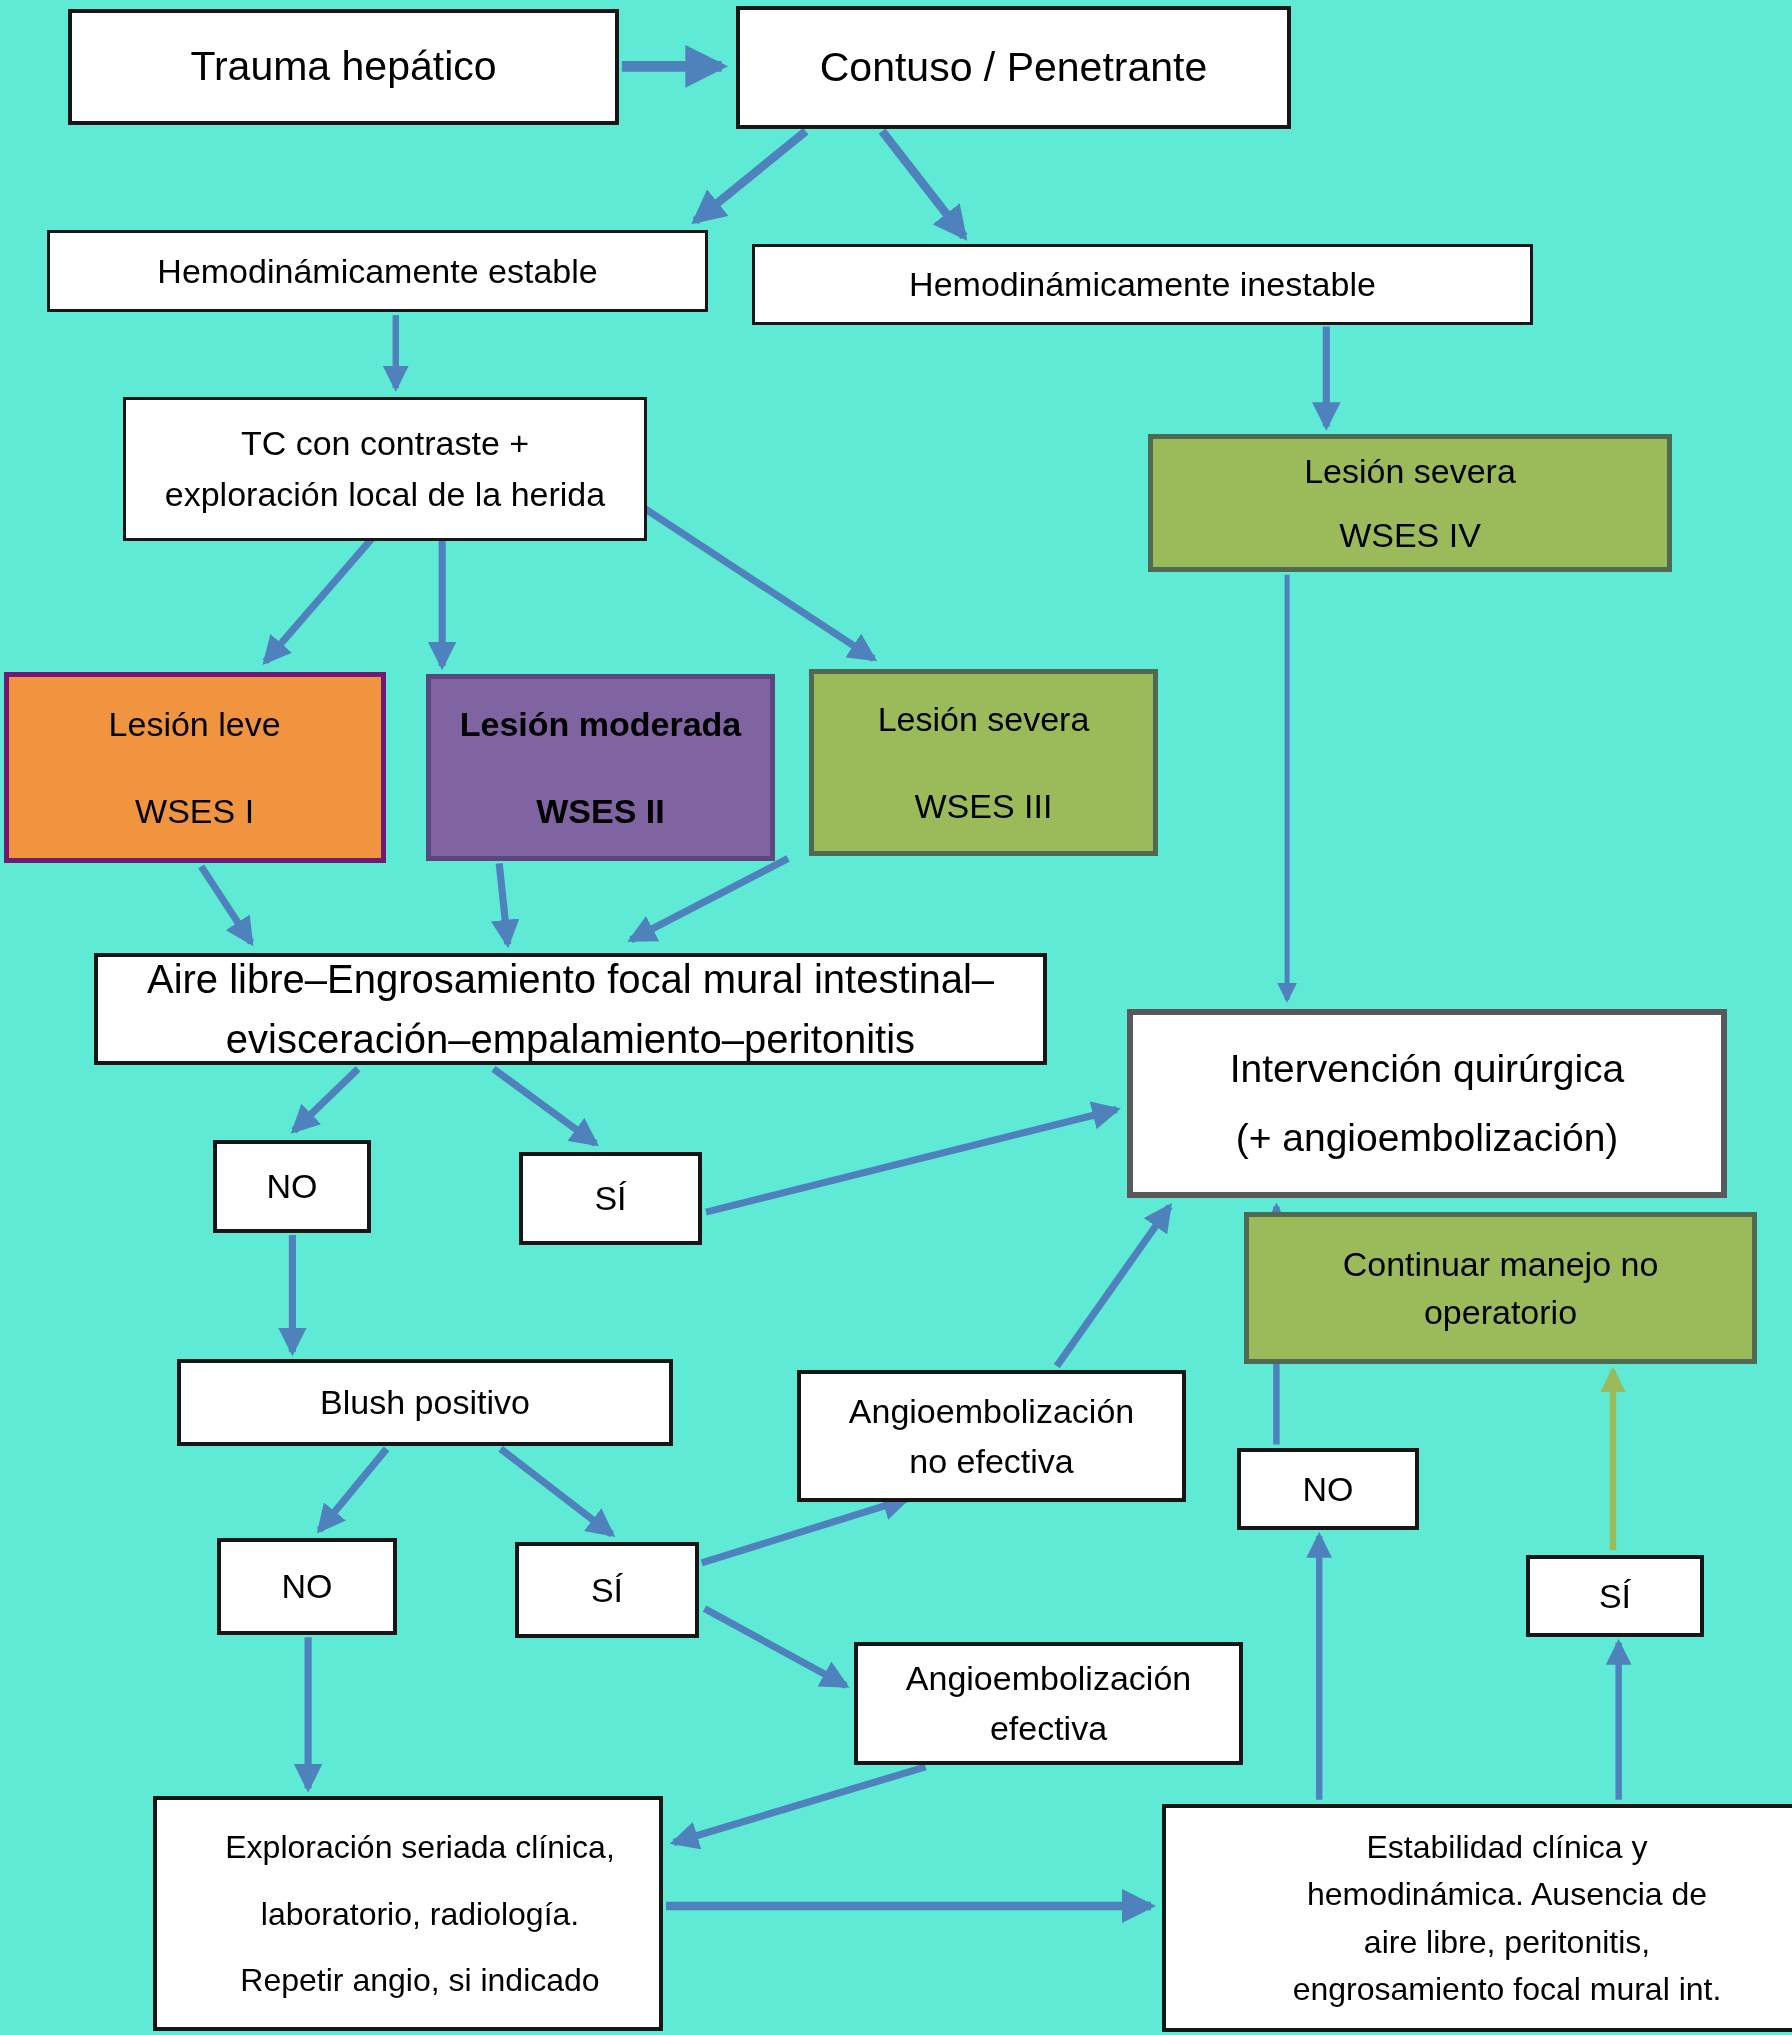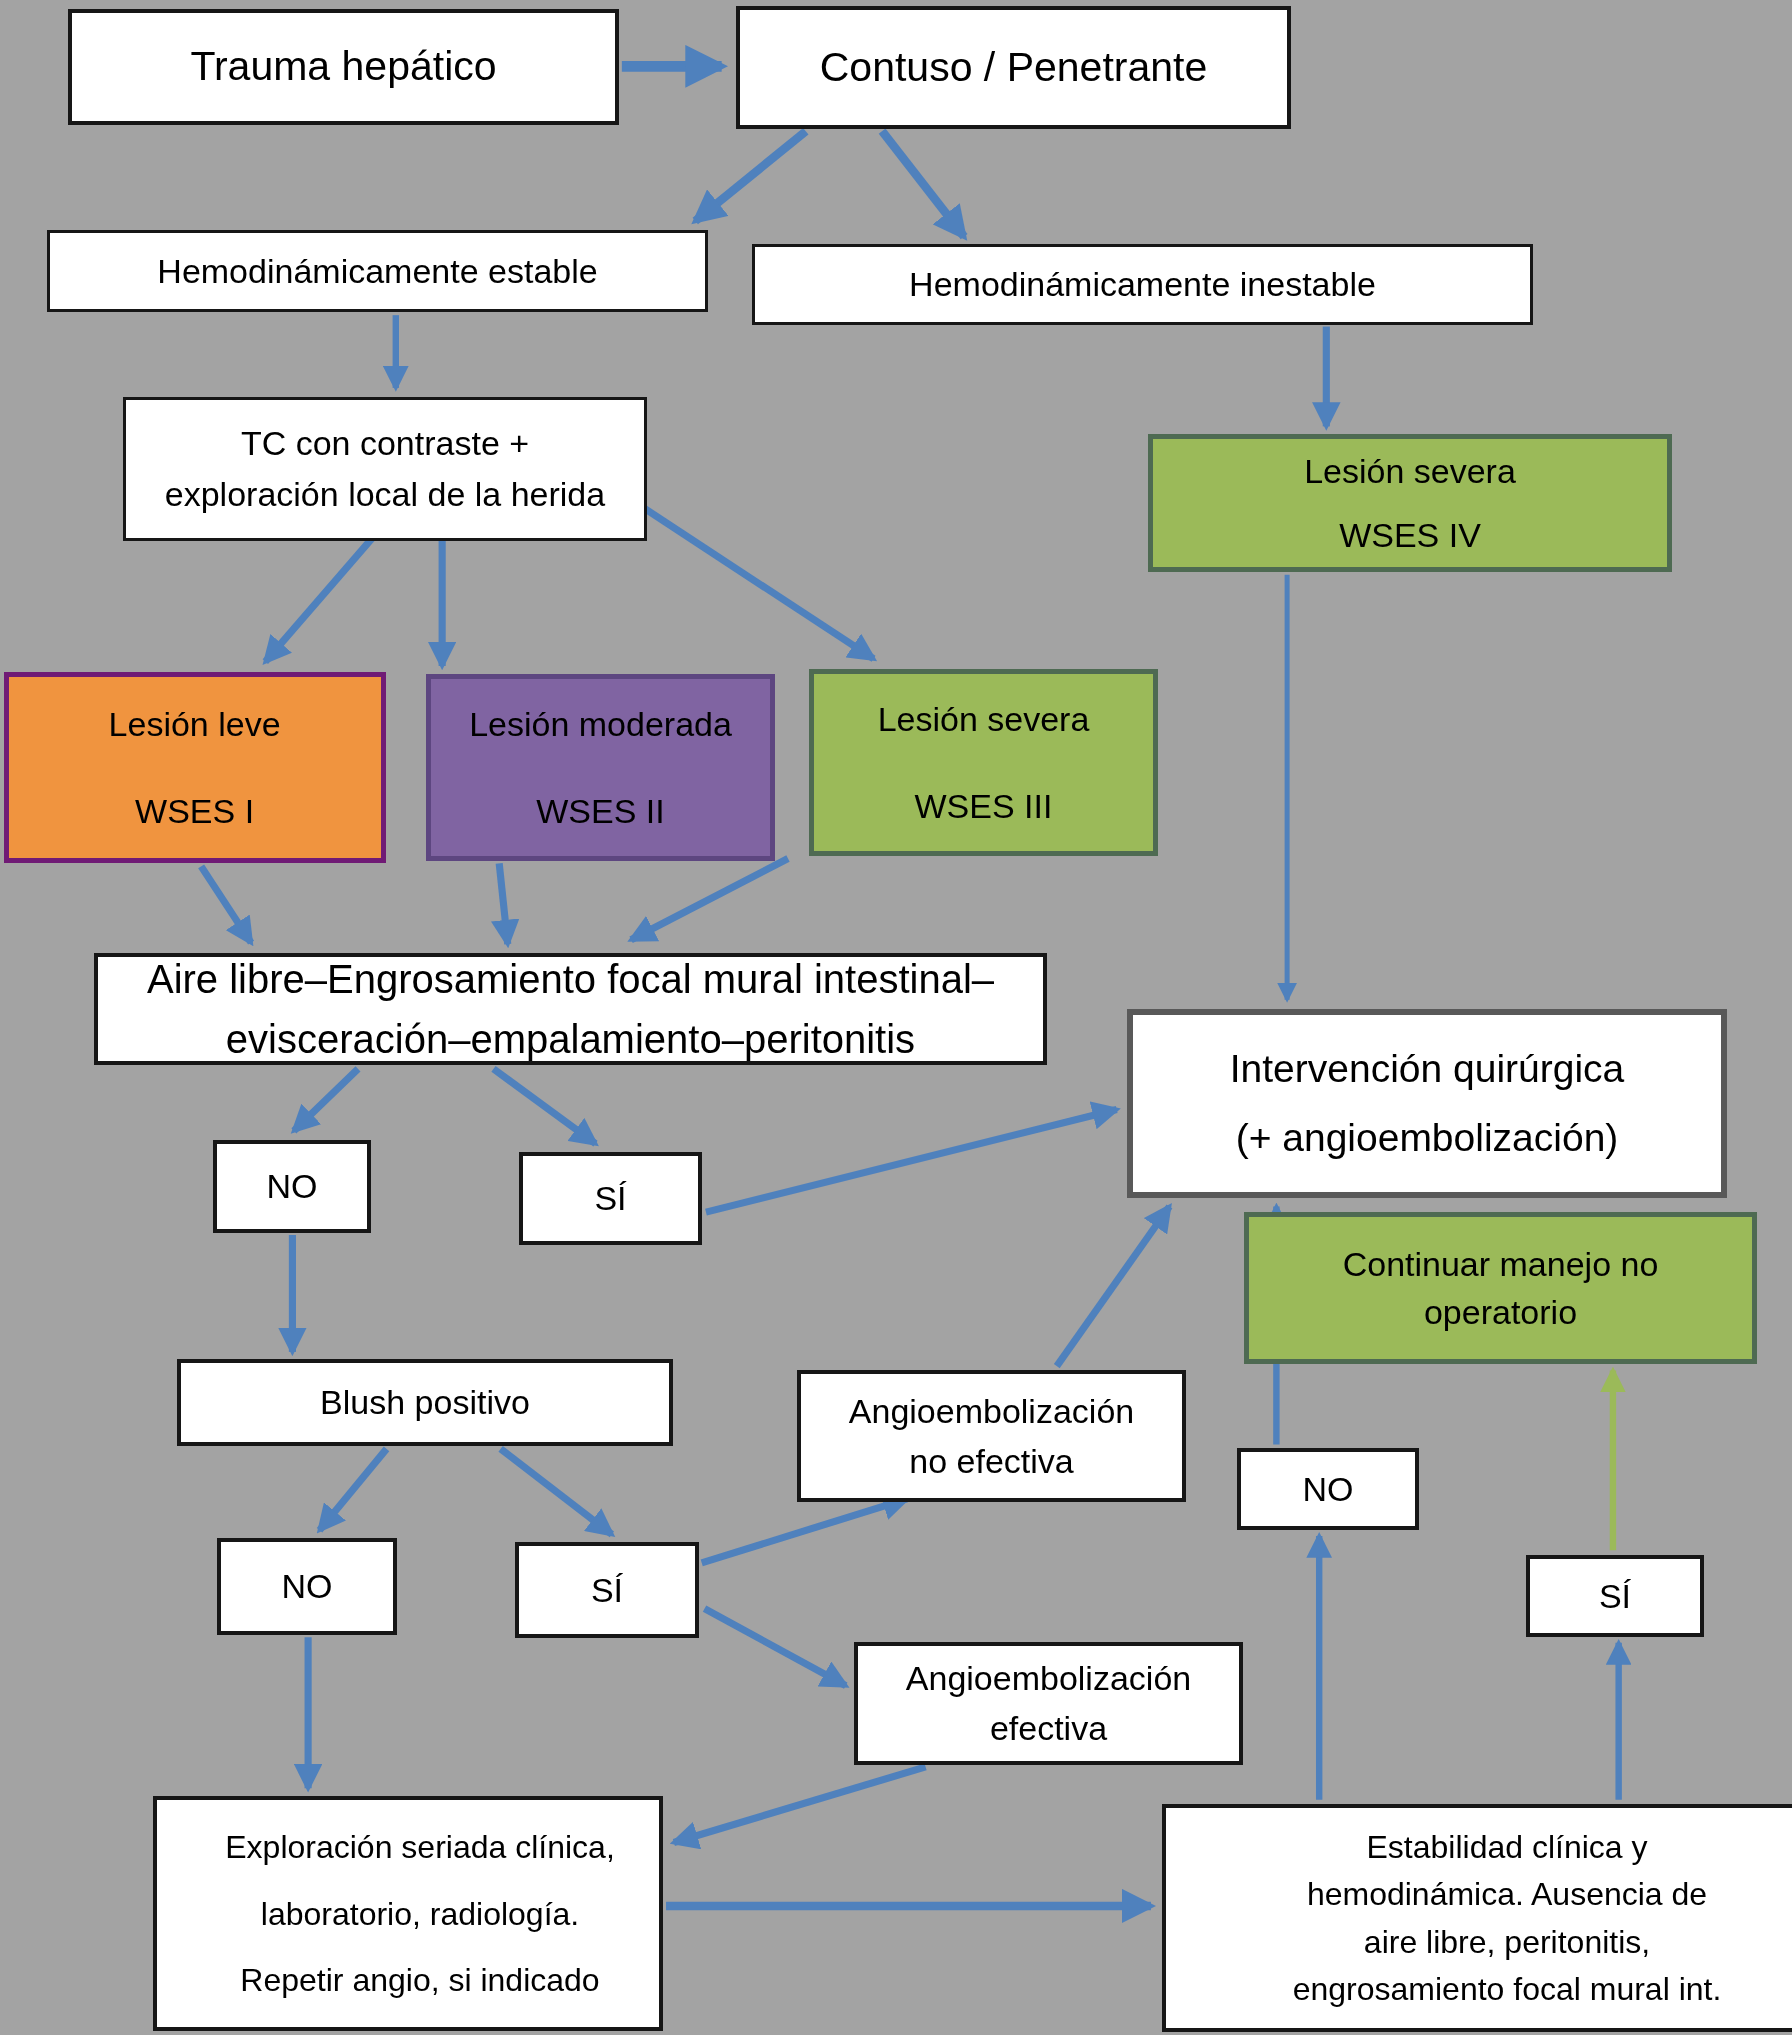--- a/index.html
+++ b/index.html
@@ -1,19 +1,19 @@
 <!DOCTYPE html>
 <html lang="es" style="font-size:11.4px"><head>
 <meta charset="utf-8">
 <style>
   html,body{margin:0;padding:0;background:#ffffff;}
   #canvas{
     position:relative;
     width:1792px;height:2035px;
-    background:#a3a3a3;
+    background:#5eead4;
     font-family:"Liberation Sans","DejaVu Sans",sans-serif;
     color:#000;
     overflow:hidden;
   }
   #arrows{position:absolute;left:0;top:0;width:1792px;height:2035px;}
   .node{
     position:absolute;
     box-sizing:border-box;
     background:#ffffff;
     border:4.3px solid #161616;
@@ -29,21 +29,21 @@
   .c-green {background:#9bba59;border:5px solid #4e6a52;}
   .c-gray  {border:6.4px solid #595959;}
 
   #n-trauma    {left:68px;  top:8.6px;  width:551px; height:116px;font-size:41px;}
   #n-contuso   {left:736px;top:5.7px;   width:555px; height:123px;font-size:41px;}
   #n-estable   {left:47px;  top:230px; width:661px; height:82px;font-size:34px;border-width:3.6px;}
   #n-inestable {left:752px;top:244px; width:781px;height:81px;font-size:34px;border-width:3.6px;justify-content:center;}
   #n-tc        {left:123px; top:397px; width:524px; height:144px;font-size:34px;border-width:3.6px;gap:8.6px;}
   #n-wses4     {left:1148px;top:434px; width:524px; height:138px;font-size:34px;gap:21.4px;}
   #n-wses1     {left:3.6px;   top:672px; width:382px; height:191px;font-size:34px;gap:44px;}
-  #n-wses2     {left:426px; top:674px; width:349px; height:187px;font-size:34px;gap:44px;}
+  #n-wses2     {left:426px; top:674px; width:349px; height:187px;font-size:34px;gap:44px;font-weight:bold;}
   #n-wses3     {left:809px;top:669px; width:349px; height:187px;font-size:34px;gap:44px;}
   #n-airelibre {left:94px; top:953px;width:953px;height:112px;font-size:40px;gap:10px;}
   #n-no1       {left:213px; top:1140px;width:158px; height:93px;font-size:34px;}
   #n-si1       {left:519px; top:1152px;width:183px; height:93px;font-size:34px;}
   #n-cirugia   {left:1127px;top:1009px;width:600px; height:189px;font-size:39px;gap:20px;}
   #n-continuar {left:1244px;top:1212px;width:513px; height:152px;font-size:34px;gap:5.7px;}
   #n-blush     {left:177px; top:1359px;width:496px; height:87px;font-size:34px;}
   #n-angio-no  {left:797px;top:1370px;width:389px; height:132px;font-size:34px;gap:7.1px;}
   #n-no2       {left:217px; top:1538px;width:180px; height:97px;font-size:34px;}
   #n-si2       {left:515px; top:1542px;width:184px; height:96px;font-size:34px;}

